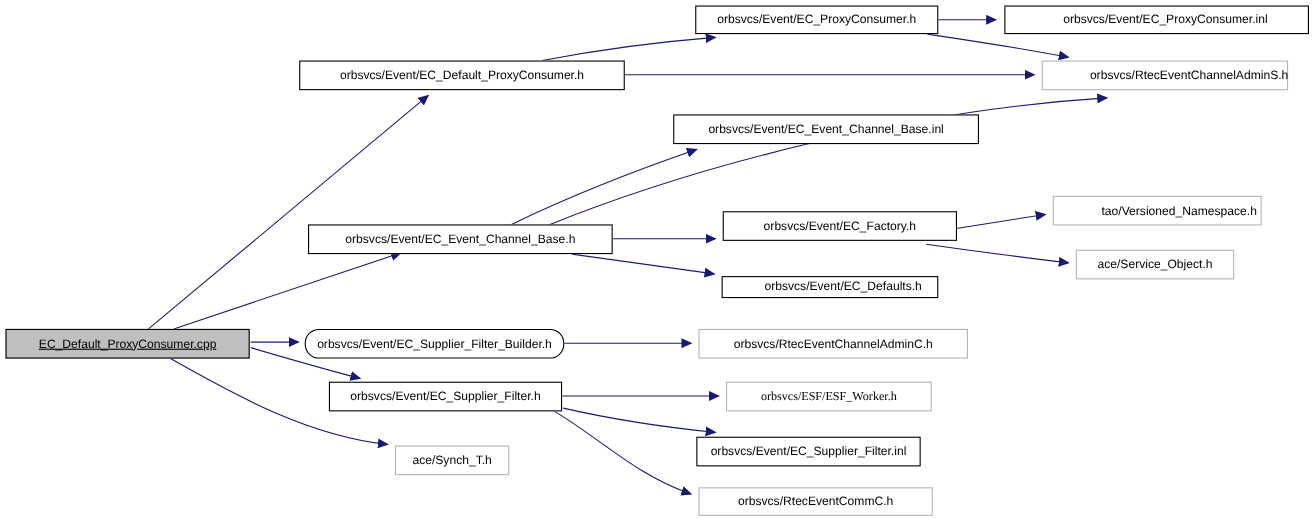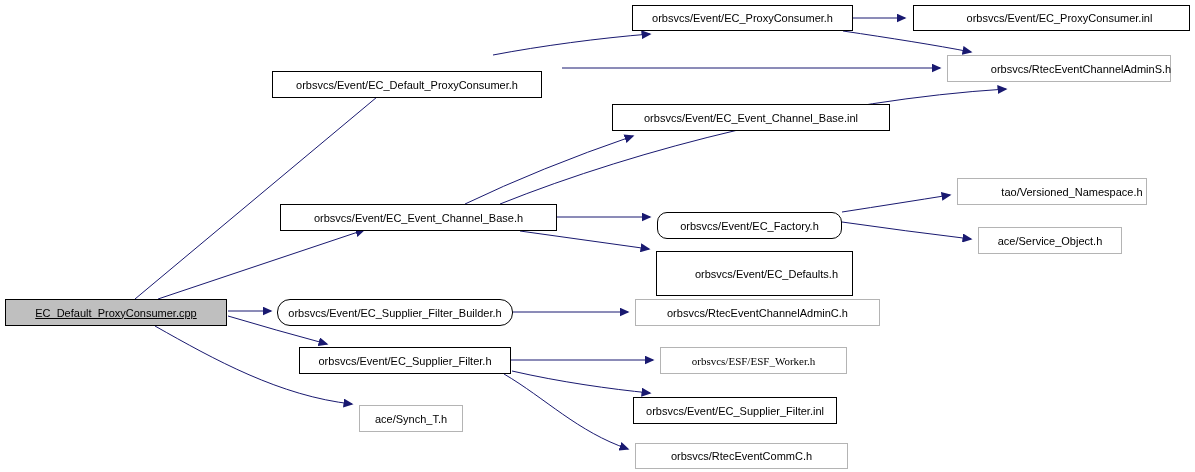--- a/index.html
+++ b/index.html
@@ -73,30 +73,30 @@
         <path d="M842,212 Q900,203 950,195" class="edge" marker-end="url(#arrowhead)"></path>
         <path d="M842,222 Q905,231 971,239" class="edge" marker-end="url(#arrowhead)"></path>
         <path d="M513,312 L628,312" class="edge" marker-end="url(#arrowhead)"></path>
         <path d="M511,360 L653,360" class="edge" marker-end="url(#arrowhead)"></path>
         <path d="M512,371 C560,382 610,389 650,393" class="edge" marker-end="url(#arrowhead)"></path>
         <path d="M504,374 C545,398 578,432 628,449" class="edge" marker-end="url(#arrowhead)"></path>
       </g>
   </svg>
   <div id="node-layer">
       <div class="node selected" style="left: 5px; top: 299px; width: 222px; height: 27px; text-decoration: underline;">EC_Default_ProxyConsumer.cpp</div>
-      <div class="node internal" style="left: 272px; top: 55px; width: 270px; height: 27px; margin-top: 16px;">orbsvcs/Event/EC_Default_ProxyConsumer.h</div>
+      <div class="node internal" style="left: 272px; top: 55px; width: 296px; height: 27px;">orbsvcs/Event/EC_Default_ProxyConsumer.h</div>
       <div class="node internal" style="left: 632px; top: 5px; width: 221px; height: 26px;">orbsvcs/Event/EC_ProxyConsumer.h</div>
       <div class="node internal" style="left: 913px; top: 5px; width: 277px; height: 26px; padding-left: 16px;">orbsvcs/Event/EC_ProxyConsumer.inl</div>
       <div class="node external" style="left: 947px; top: 55px; width: 224px; height: 27px; padding-left: 44px;">orbsvcs/RtecEventChannelAdminS.h</div>
       <div class="node internal" style="left: 612px; top: 104px; width: 278px; height: 27px;">orbsvcs/Event/EC_Event_Channel_Base.inl</div>
       <div class="node internal" style="left: 280px; top: 204px; width: 277px; height: 27px;">orbsvcs/Event/EC_Event_Channel_Base.h</div>
-      <div class="node internal" style="left: 657px; top: 212px; width: 185px; height: 27px; border-radius: 10px;">orbsvcs/Event/EC_Factory.h</div>
+      <div class="node internal" style="left: 657px; top: 192px; width: 213px; height: 27px;">orbsvcs/Event/EC_Factory.h</div>
       <div class="node external" style="left: 957px; top: 178px; width: 190px; height: 27px; padding-left: 40px;">tao/Versioned_Namespace.h</div>
       <div class="node external" style="left: 978px; top: 227px; width: 144px; height: 27px;">ace/Service_Object.h</div>
-      <div class="node internal" style="left: 656px; top: 251px; width: 197px; height: 45px; padding-left: 24px;">orbsvcs/Event/EC_Defaults.h</div>
+      <div class="node internal" style="left: 656px; top: 251px; width: 197px; height: 20px; padding-left: 24px;">orbsvcs/Event/EC_Defaults.h</div>
       <div class="node internal" style="left: 277px; top: 299px; width: 236px; height: 27px; border-radius: 13px;">orbsvcs/Event/EC_Supplier_Filter_Builder.h</div>
       <div class="node external" style="left: 635px; top: 299px; width: 245px; height: 27px;">orbsvcs/RtecEventChannelAdminC.h</div>
       <div class="node internal" style="left: 299px; top: 347px; width: 212px; height: 27px;">orbsvcs/Event/EC_Supplier_Filter.h</div>
       <div class="node external" style="left: 660px; top: 347px; width: 187px; height: 27px; font-family: Liberation Serif, serif;">orbsvcs/ESF/ESF_Worker.h</div>
       <div class="node external" style="left: 359px; top: 395px; width: 104px; height: 27px; margin-top: 10px;">ace/Synch_T.h</div>
       <div class="node internal" style="left: 633px; top: 397px; width: 204px; height: 27px;">orbsvcs/Event/EC_Supplier_Filter.inl</div>
       <div class="node external" style="left: 635px; top: 443px; width: 213px; height: 26px;">orbsvcs/RtecEventCommC.h</div>
     </div>
 </div>
 

